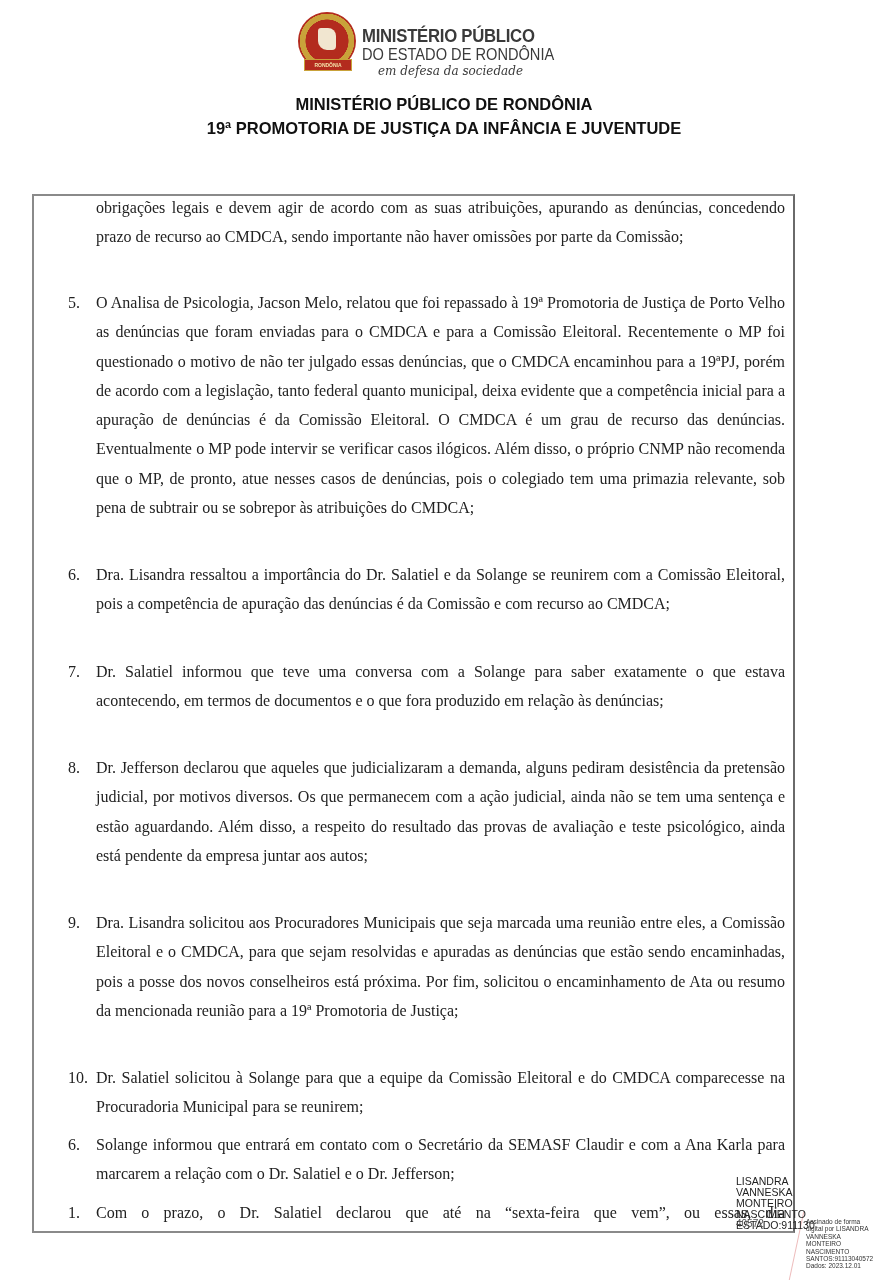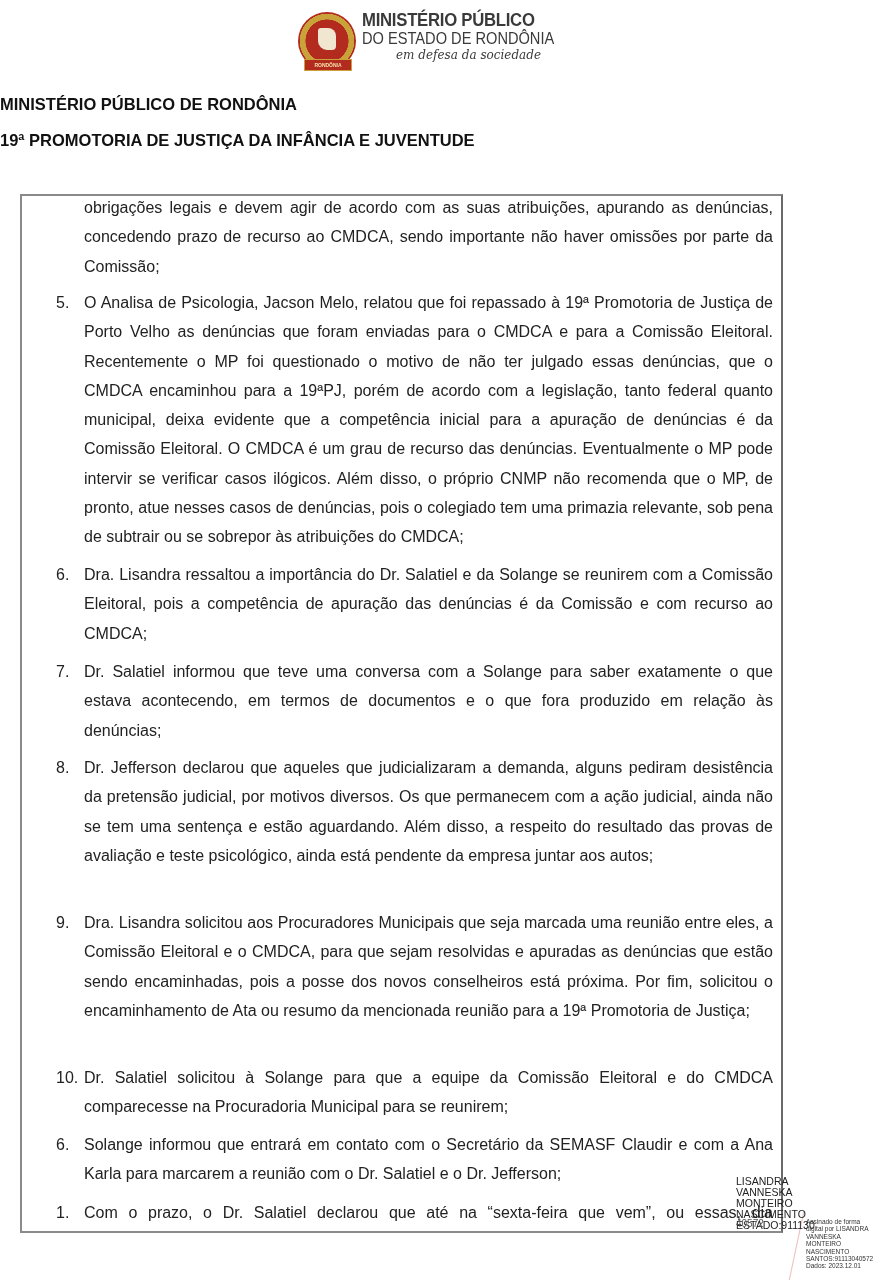--- a/index.html
+++ b/index.html
@@ -4,27 +4,27 @@
 <style>
   html, body { margin:0; padding:0; }
   body { width:888px; height:1280px; background:#ffffff; position:relative; overflow:hidden;
          font-family:"Liberation Sans", sans-serif; color:#222; }
   .logo { position:absolute; left:298px; top:10px; width:240px; height:64px; }
   .seal { position:absolute; left:0; top:2px; width:58px; height:58px; border-radius:50%;
           background:radial-gradient(circle at 50% 50%, #b32b1e 0 52%, #c9a23a 53% 66%, #b32b1e 67% 100%); }
   .seal .banner { position:absolute; left:6px; bottom:-1px; width:46px; height:10px; background:#b32b1e;
           border:1px solid #c9a23a; color:#f3e1a8; font-size:5px; font-weight:bold; text-align:center; line-height:10px; }
   .seal .shape { position:absolute; left:20px; top:16px; width:18px; height:22px; background:#f1e6d0; border-radius:3px 8px 4px 9px; }
-  .logo-text { position:absolute; left:64px; top:0; }
+  .logo-text { position:absolute; left:64px; top:16px; }
   .logo-l1 { font-size:19px; font-weight:bold; color:#3a3a3a; letter-spacing:-0.3px; line-height:20px; transform:scaleX(0.88); transform-origin:left; white-space:nowrap; }
   .logo-l2 { font-size:17px; color:#3a3a3a; line-height:18px; transform:scaleX(0.86); transform-origin:left; white-space:nowrap; }
-  .logo-l3 { font-family:"DejaVu Serif", serif; font-style:italic; font-size:12px; color:#3a3a3a; margin-left:34px; line-height:14px; white-space:nowrap; }
-  .hdr { position:absolute; left:0; width:888px; text-align:left; font-weight:bold; font-size:16.5px; color:#111; white-space:nowrap; }
-  .h1 { top:95px; } .h2 { top:119px;margin-top:12px; }
-  .box { position:absolute; left:20px; top:194px; width:759px; height:1035px; border:2px solid #8a8a8a; border-right-color:#6a6a6a; overflow:hidden; }
+  .logo-l3 { font-family:"DejaVu Serif", serif; font-style:italic; font-size:12px; color:#3a3a3a; margin-left:16px; line-height:14px; white-space:nowrap; }
+  .hdr { position:absolute; left:0; width:888px; text-align:center; font-weight:bold; font-size:16.5px; color:#111; white-space:nowrap; }
+  .h1 { top:95px; } .h2 { top:119px; }
+  .box { position:absolute; left:32px; top:194px; width:759px; height:1035px; border:2px solid #8a8a8a; border-right-color:#6a6a6a; overflow:hidden;font-family:Liberation Serif, serif; }
   .content { position:absolute; left:0; top:0; width:100%; }
   .para { position:absolute; left:0; width:100%; }
   .num { position:absolute; left:34px; font-size:16px; line-height:29.3px; }
   .ptext { position:absolute; left:62px; width:689px; font-size:16px; line-height:29.3px; text-align:justify; color:#222; }
   .sig-left { position:absolute; left:736px; top:1176px; font-size:10.5px; line-height:11px; color:#222; white-space:nowrap; }
   .sig-right { position:absolute; left:806px; top:1218px; font-size:6.5px; line-height:7.4px; color:#333; white-space:nowrap; }
   .sig-mark { position:absolute; left:796px; top:1212px; width:30px; height:68px; border-left:1px solid rgba(220,120,120,0.5); transform:skewX(-12deg); }
   .sig-frag { position:absolute; left:736px; top:1218px; font-size:10px; color:#555; }
 </style>
 </head>
@@ -69,21 +69,21 @@
     <div class="para" style="top:712px;">
       <span class="num">9.</span>
       <div class="ptext">Dra. Lisandra solicitou aos Procuradores Municipais que seja marcada uma reunião entre eles, a Comissão Eleitoral e o CMDCA, para que sejam resolvidas e apuradas as denúncias que estão sendo encaminhadas, pois a posse dos novos conselheiros está próxima. Por fim, solicitou o encaminhamento de Ata ou resumo da mencionada reunião para a 19ª Promotoria de Justiça;</div>
     </div>
     <div class="para" style="top:867px;">
       <span class="num">10.</span>
       <div class="ptext">Dr. Salatiel solicitou à Solange para que a equipe da Comissão Eleitoral e do CMDCA comparecesse na Procuradoria Municipal para se reunirem;</div>
     </div>
     <div class="para" style="top:934px;">
       <span class="num">6.</span>
-      <div class="ptext">Solange informou que entrará em contato com o Secretário da SEMASF Claudir e com a Ana Karla para marcarem a reunião com o Dr. Salatiel e o Dr. Jefferson;</div>
+      <div class="ptext">Solange informou que entrará em contato com o Secretário da SEMASF Claudir e com a Ana Karla para marcarem a relação com o Dr. Salatiel e o Dr. Jefferson;</div>
     </div>
     <div class="para" style="top:1002px;">
       <span class="num">1.</span>
       <div class="ptext" style="text-align-last:justify;">Com o prazo, o Dr. Salatiel declarou que até na “sexta-feira que vem”, ou essas, dia</div>
     </div>
   </div>
 </div>
 
 <div class="sig-mark"></div>
 <div class="sig-left">

